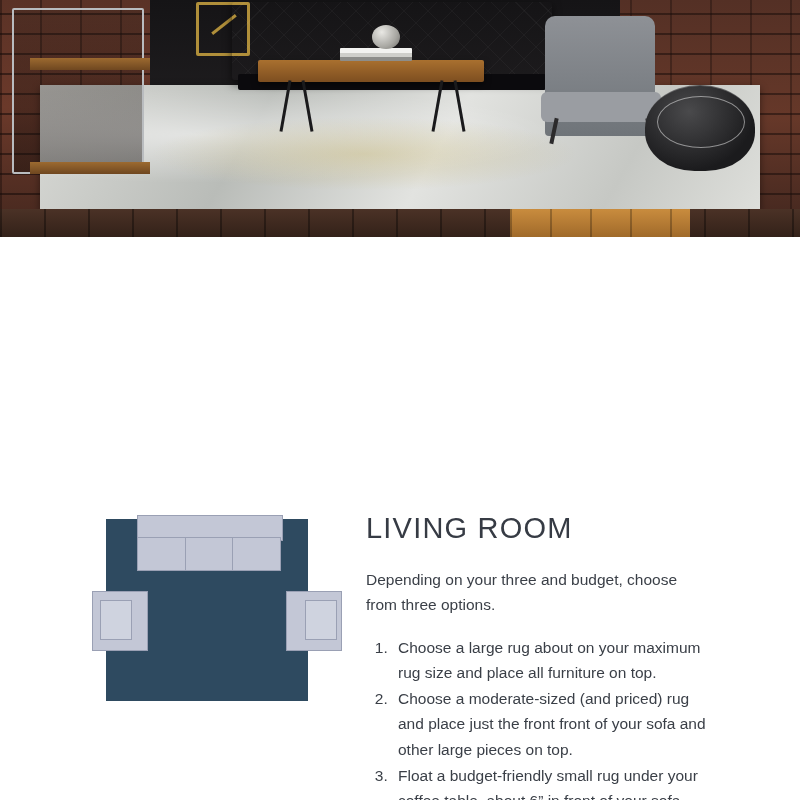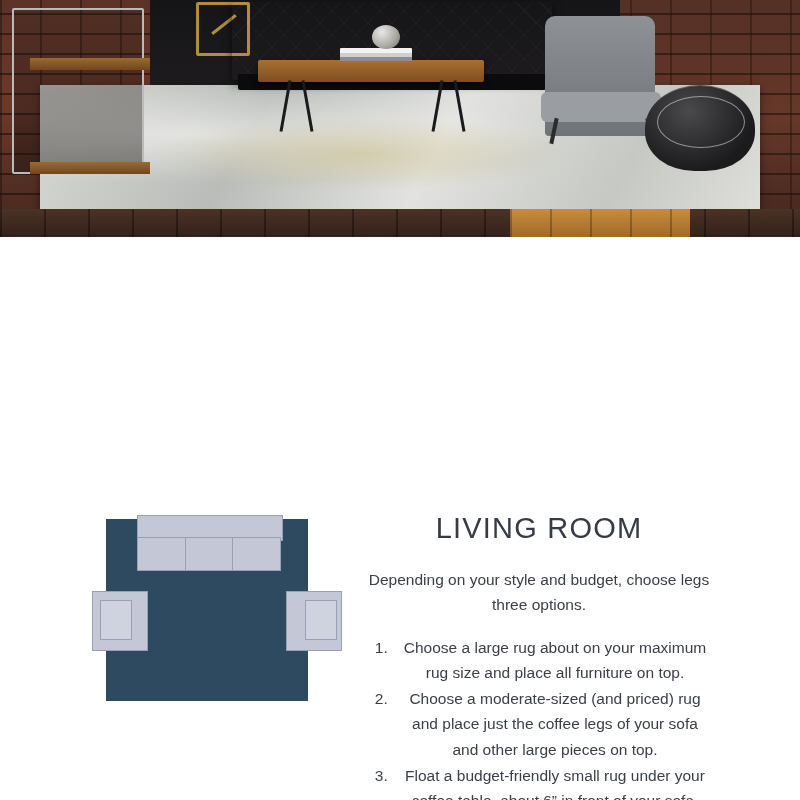--- a/index.html
+++ b/index.html
@@ -204,21 +204,20 @@
       repeating-linear-gradient(90deg, rgba(0,0,0,0.25) 0 2px, rgba(0,0,0,0) 2px 40px),
       linear-gradient(180deg, #c98c3e 0%, #a06a2a 100%);
   }
 
   
   .content {
     position: relative;
     width: 800px;
     height: 563px;
     background: #ffffff;
-    text-align: center;
   }
 
   
   .diagram {
     position: absolute;
     left: 106px;
     top: 282px;
     width: 242px;
     height: 192px;
   }
@@ -359,22 +358,22 @@
       <i></i>
       <i></i>
       <i></i>
     </div>
     <div class="dg-chair-l"></div>
     <div class="dg-chair-r"></div>
   </div>
 
   <div class="textcol">
     <h1 class="heading">LIVING ROOM</h1>
-    <p class="intro">Depending on your style and budget, choose legs three options.</p>
+    <p class="intro">Depending on your three and budget, choose from three options.</p>
     <ol class="options">
       <li>Choose a large rug about on your maximum rug size and place all furniture on top.</li>
-      <li>Choose a moderate-sized (and priced) rug and place just the coffee legs of your sofa and other large pieces on top.</li>
+      <li>Choose a moderate-sized (and priced) rug and place just the front front of your sofa and other large pieces on top.</li>
       <li>Float a budget-friendly small rug under your coffee table, about 6” in front of your sofa.</li>
     </ol>
 
   </div>
 
 </div>
 
 </body></html>

